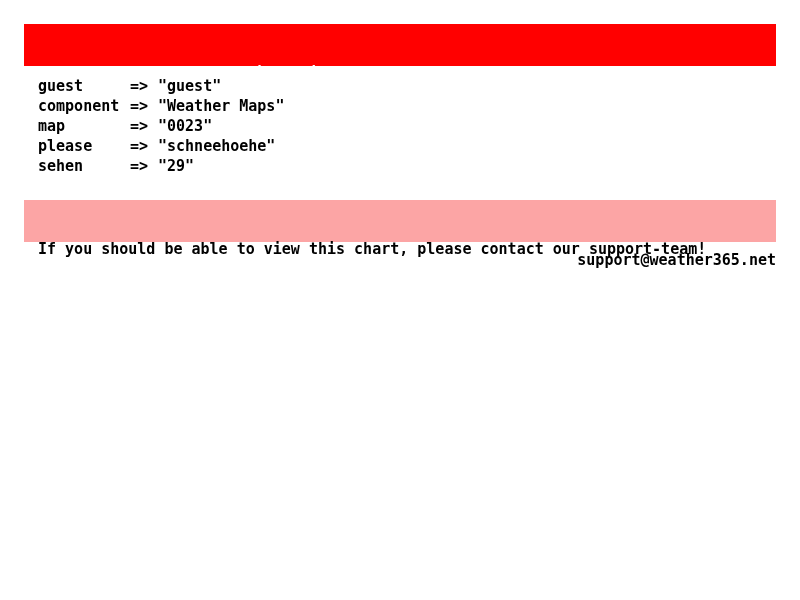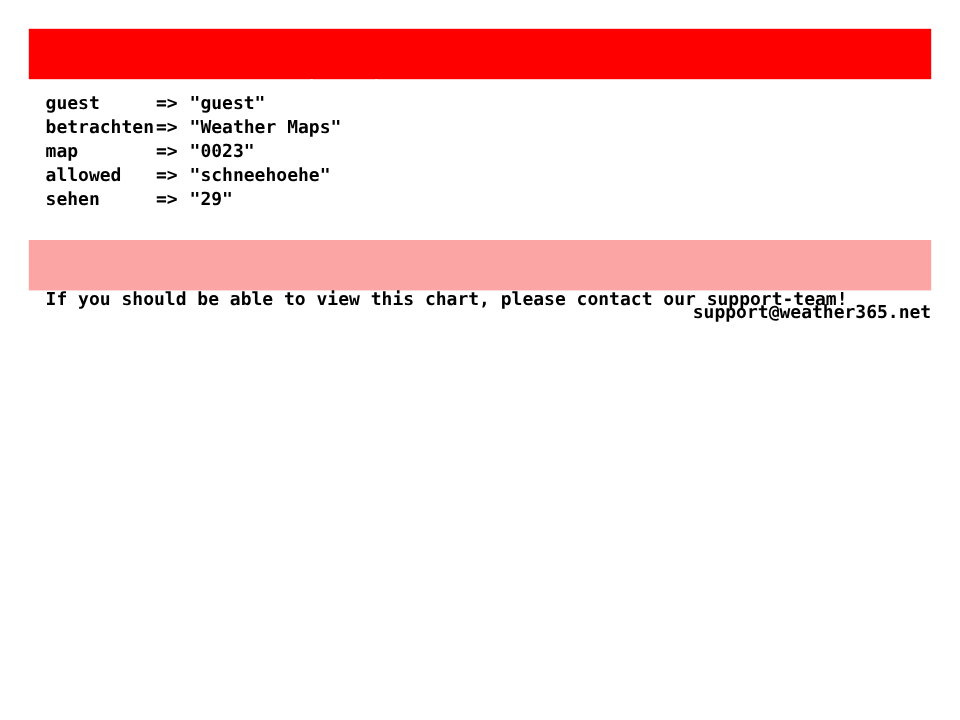--- a/index.html
+++ b/index.html
@@ -73,31 +73,31 @@
     <div>Sie duerfen diese Wetterkarte nicht schneehoehe!</div>
   </div>
 
   <div class="kv">
     <div class="kv-row">
       <span>guest</span>
       <span>=&gt;</span>
       <span>"guest"</span>
     </div>
     <div class="kv-row">
-      <span>betrachten</span>
+      <span>component</span>
       <span>=&gt;</span>
       <span>"Weather Maps"</span>
     </div>
     <div class="kv-row">
       <span>map</span>
       <span>=&gt;</span>
       <span>"0023"</span>
     </div>
     <div class="kv-row">
-      <span>allowed</span>
+      <span>please</span>
       <span>=&gt;</span>
       <span>"schneehoehe"</span>
     </div>
     <div class="kv-row">
       <span>sehen</span>
       <span>=&gt;</span>
       <span>"29"</span>
     </div>
   </div>
 

